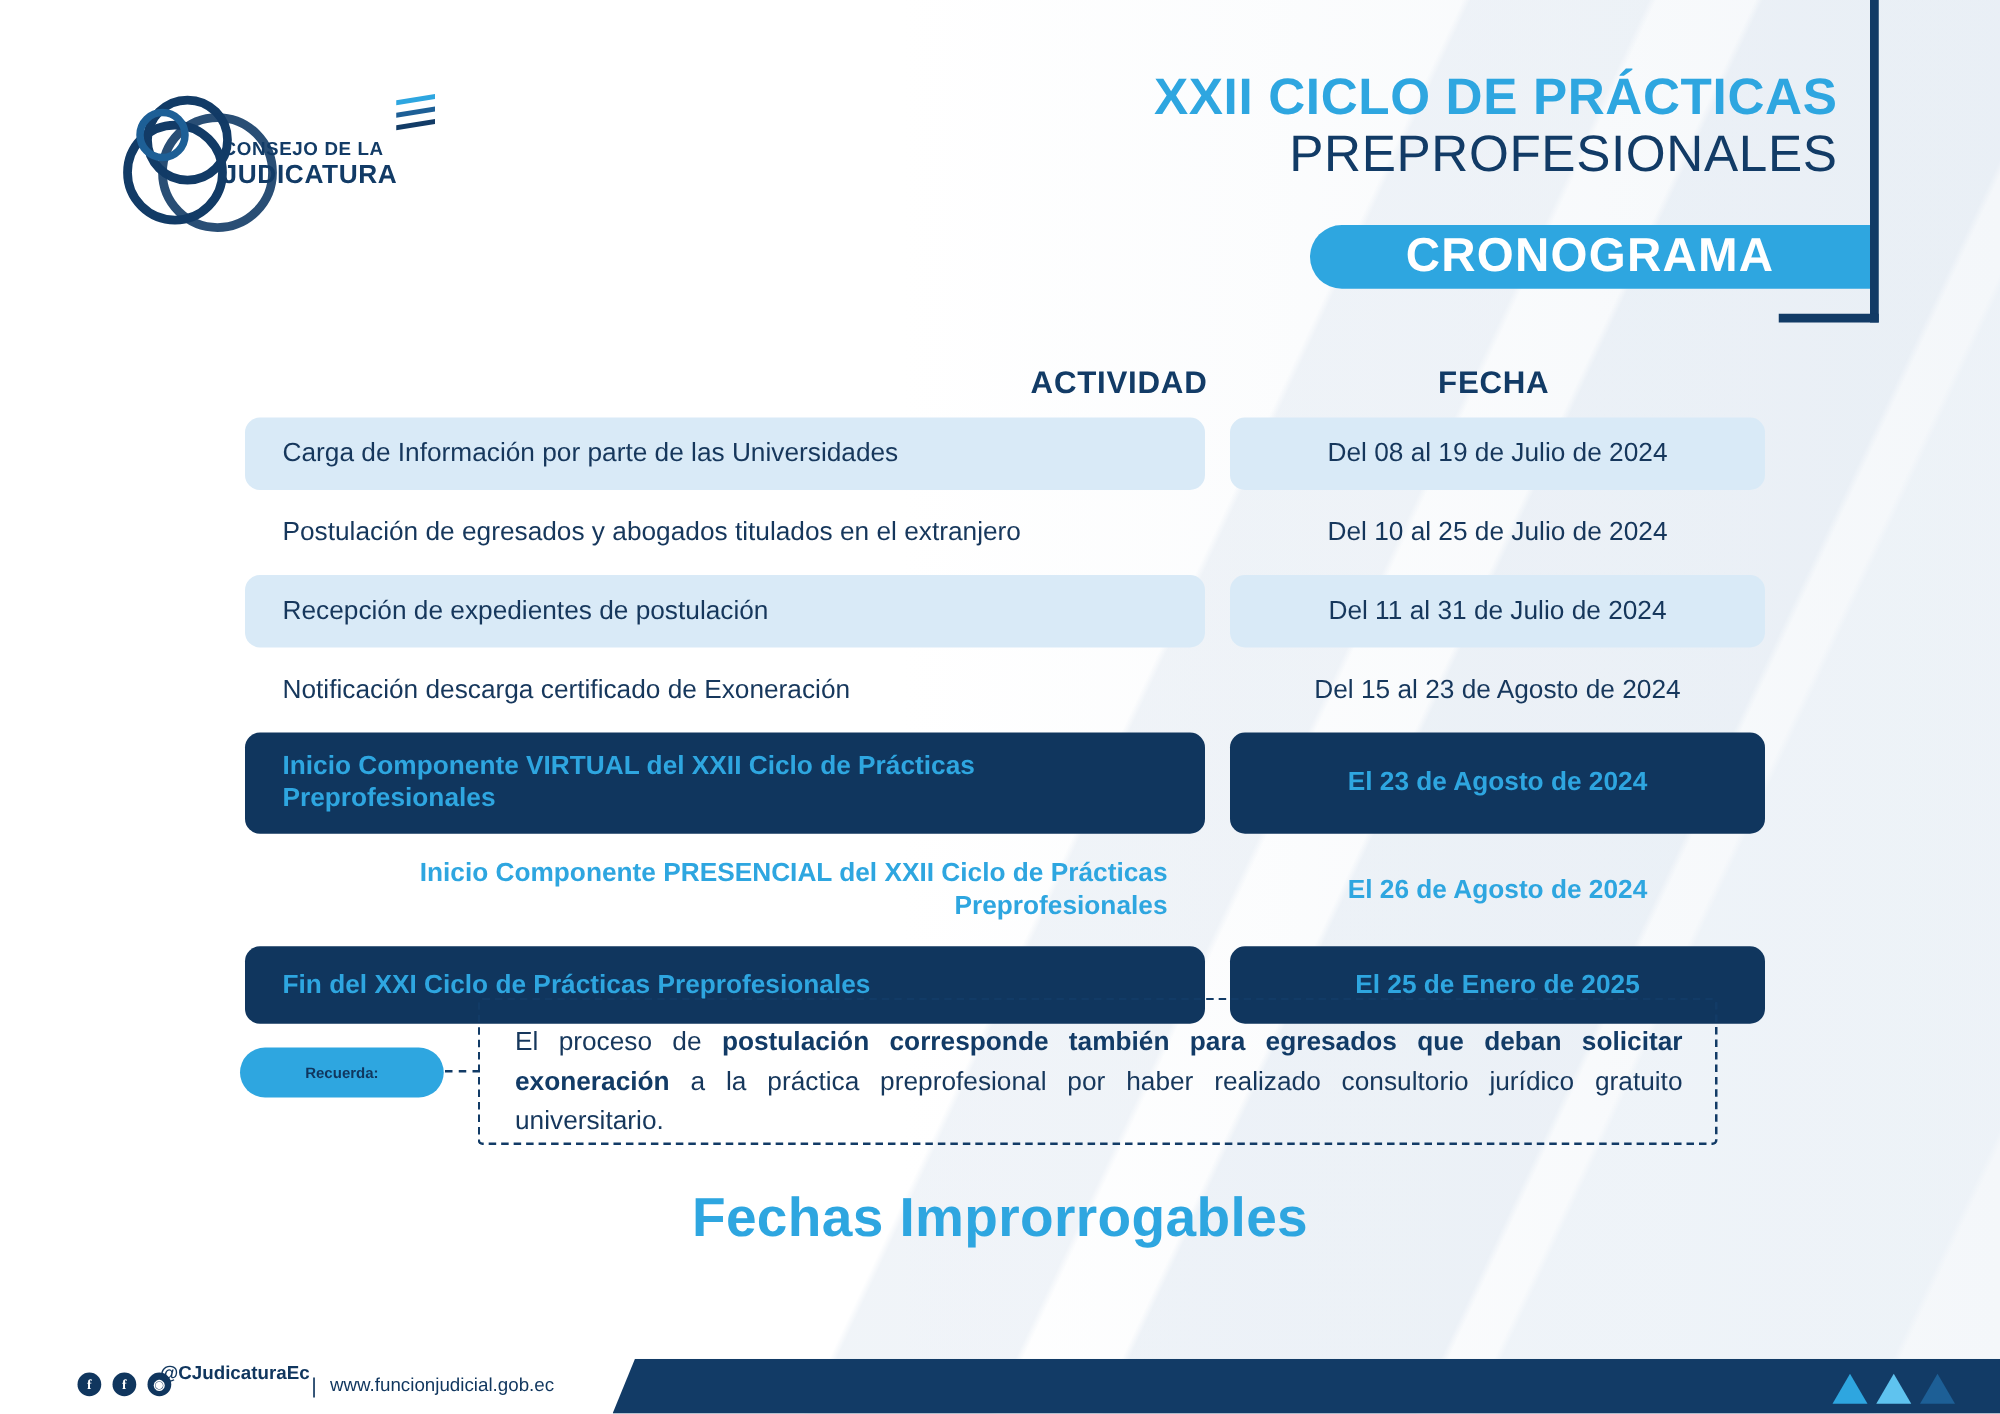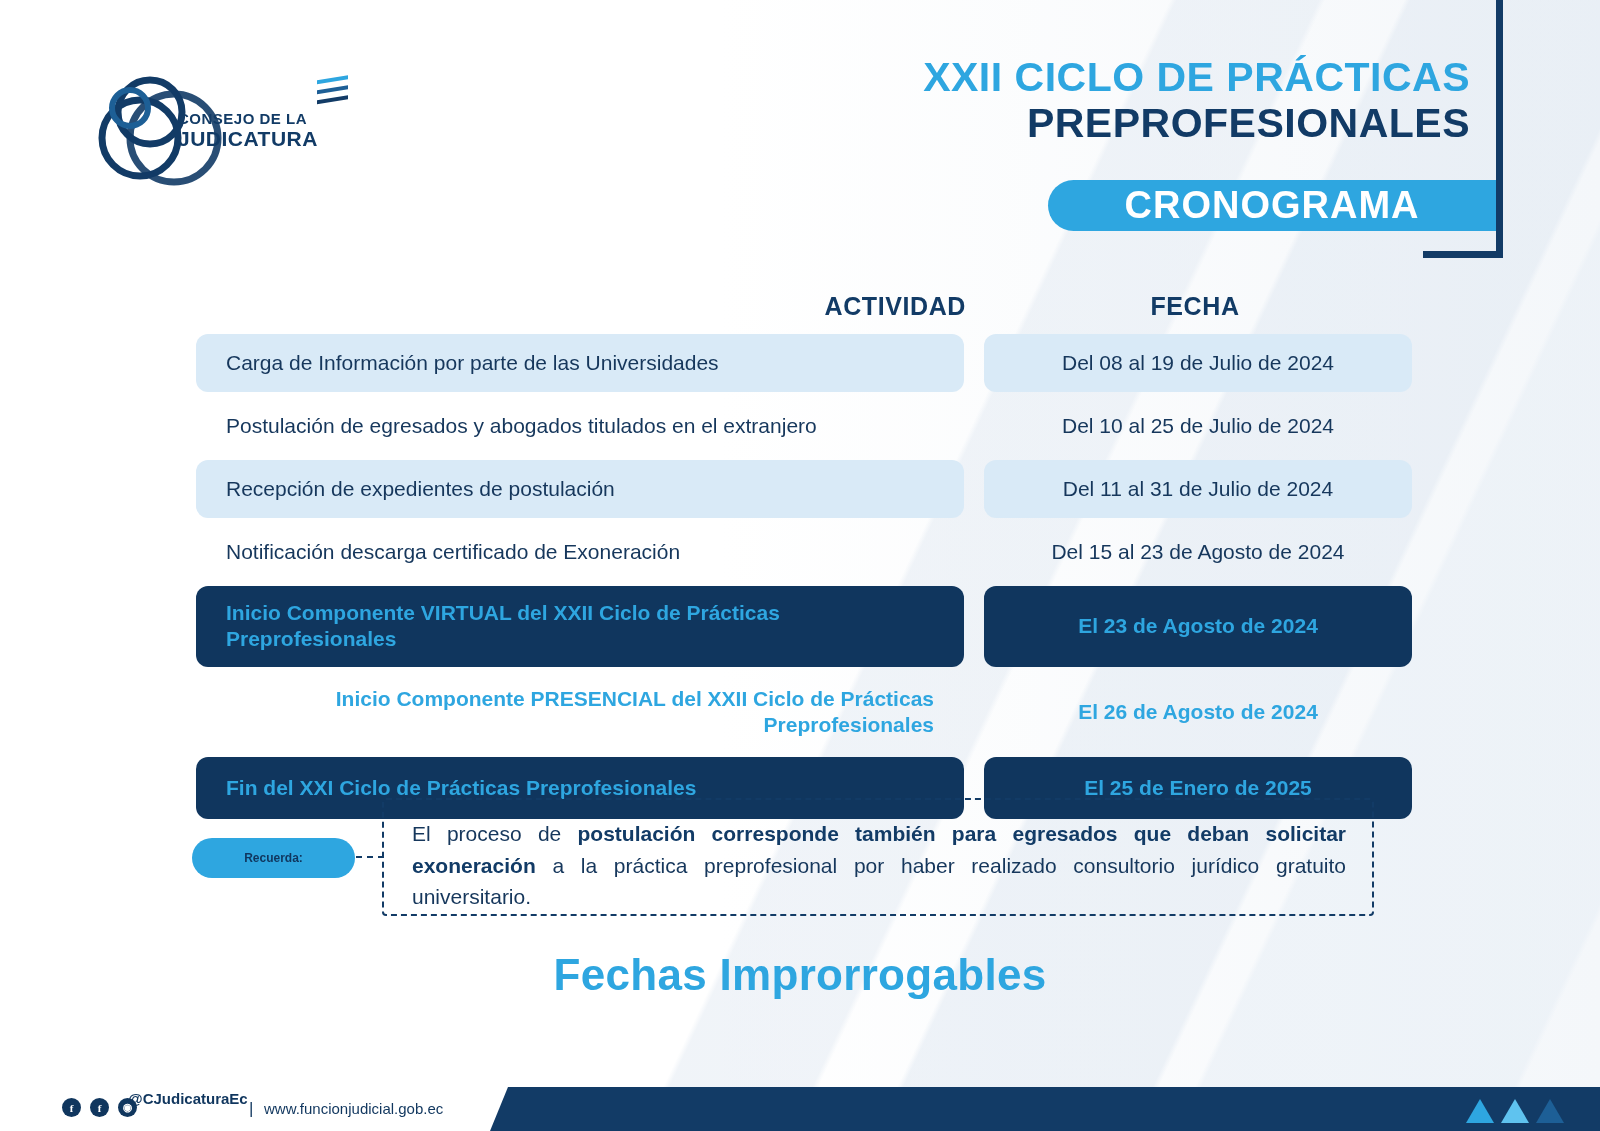--- a/index.html
+++ b/index.html
@@ -33,21 +33,21 @@
   .logo { position: absolute; left: 78px; top: 46px; width: 270px; height: 160px; }
   .logo svg { display: block; }
 
   
   .title-block { position: absolute; right: 130px; top: 55px; text-align: right; }
   .title-1 {
     font-size: 41px; font-weight: bold; letter-spacing: .5px;
     color: #2ea6e0; line-height: 1.12; white-space: nowrap;
   }
   .title-2 {
-    font-size: 41px; font-weight: bold; letter-spacing: .5px;
+    font-size: 41px; font-weight: normal; letter-spacing: .5px;
     color: #123b66; line-height: 1.12; white-space: nowrap;
   }
   .cronograma-wrap {
     position: absolute; right: 104px; top: 180px;
     width: 448px; height: 51px;
     background: #2ea6e0;
     border-radius: 31px 0 0 31px;
     display: flex; align-items: center; justify-content: center;
   }
   .cronograma-wrap .txt {

